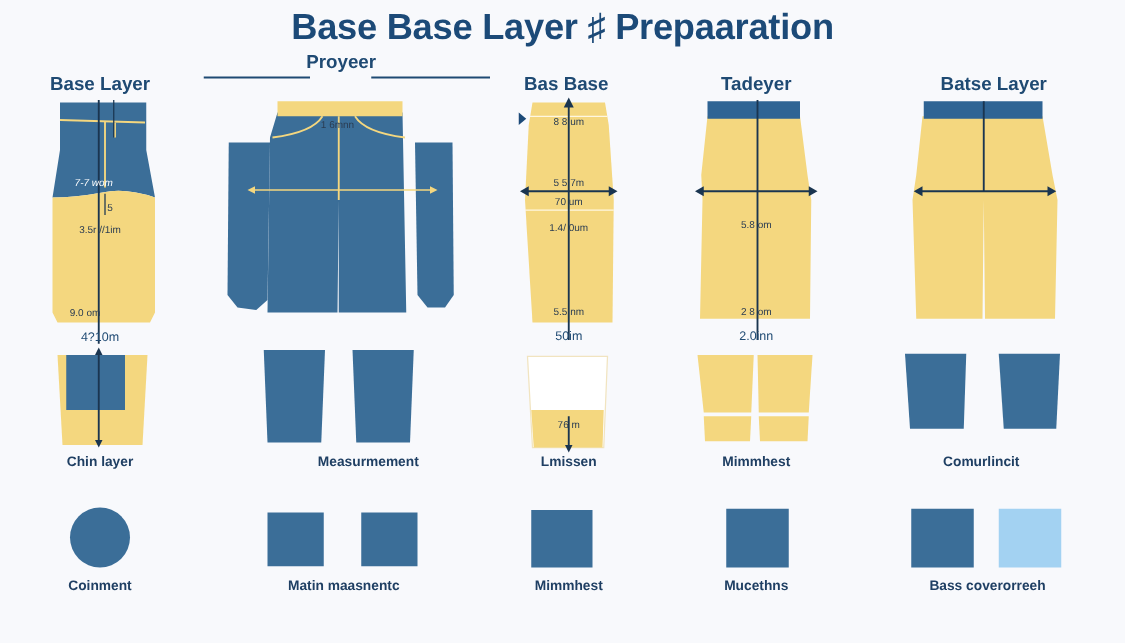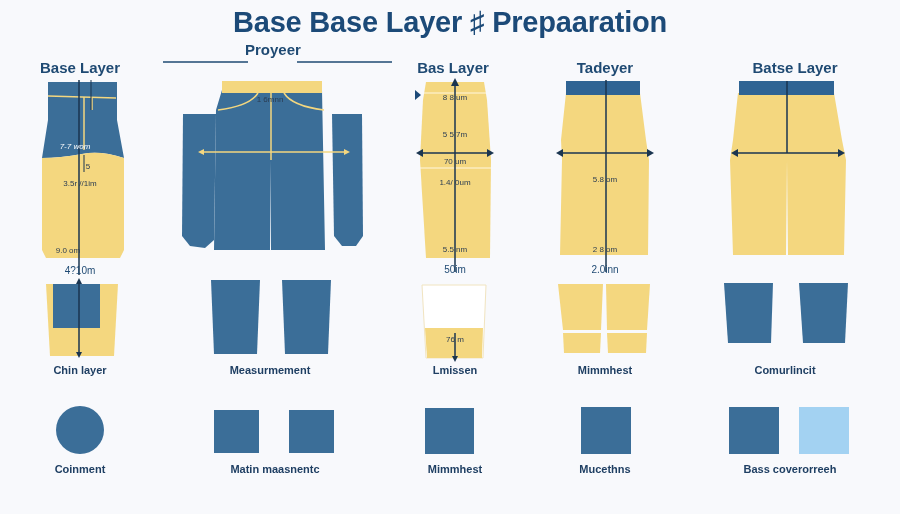--- a/index.html
+++ b/index.html
@@ -66,44 +66,44 @@
   <polygon points="198,152 204,149 204,155" fill="#f4d77f"></polygon>
   <polygon points="350,152 344,149 344,155" fill="#f4d77f"></polygon>
 
   <path d="M211 280 L260 280 L257 354 L214 354 Z" fill="#3b6e98"></path>
   <path d="M282 280 L331 280 L328 354 L285 354 Z" fill="#3b6e98"></path>
 
   <rect x="214" y="410" width="45" height="43" fill="#3b6e98"></rect>
   <rect x="289" y="410" width="45" height="43" fill="#3b6e98"></rect>
 </svg>
 <div class="abs meas" style="left:240px;top:83px;width:60px;margin-top:12px;">1 6mnn</div>
-<div class="abs lbl" style="left:205px;top:364px;width:130px;">Measurmement</div>
+<div class="abs lbl" style="left:205px;top:364px;width:130px;text-align:right;">Measurmement</div>
 <div class="abs lbl" style="left:200px;top:463px;width:150px;">Matin maasnentc</div>
 
-<div class="abs hdr" style="left:408px;top:59px;width:90px;">Bas Layer</div>
+<div class="abs hdr" style="left:408px;top:59px;width:90px;">Bas Base</div>
 <svg style="left:0;top:0;" width="900" height="514">
   <path d="M426 82 L484 82 L487 100 L491 160 L490 258 L426 258 L420 160 L423 100 Z" fill="#f4d77f"></path>
   <line x1="424" y1="93" x2="486" y2="93" stroke="#fff7e0" stroke-width="1"></line>
   <line x1="420" y1="168" x2="491" y2="168" stroke="#fff7e0" stroke-width="1"></line>
   <line x1="455" y1="80" x2="455" y2="272" stroke="#1a3550" stroke-width="1.5"></line>
   <polygon points="455,78 451,86 459,86" fill="#1a3550"></polygon>
   <line x1="418" y1="153" x2="492" y2="153" stroke="#1a3550" stroke-width="1.5"></line>
   <polygon points="416,153 423,149 423,157" fill="#1a3550"></polygon>
   <polygon points="494,153 487,149 487,157" fill="#1a3550"></polygon>
   <polygon points="415,90 421,95 415,100" fill="#1c4a78"></polygon>
 
   <path d="M422 285 L486 285 L483 358 L426 358 Z" fill="#ffffff" stroke="#f1e4c0" stroke-width="1"></path>
   <path d="M425 328 L483 328 L482 358 L427 358 Z" fill="#f4d77f"></path>
   <line x1="455" y1="333" x2="455" y2="360" stroke="#1a3550" stroke-width="1.5"></line>
   <polygon points="455,362 452,356 458,356" fill="#1a3550"></polygon>
 
   <rect x="425" y="408" width="49" height="46" fill="#3b6e98"></rect>
 </svg>
 <div class="abs meas" style="left:425px;top:93px;width:60px;">8 8 um</div>
-<div class="abs meas" style="left:425px;top:130px;width:60px;">5 5 7m</div>
+<div class="abs meas" style="left:425px;top:142px;width:60px;">5 5 7m</div>
 <div class="abs meas" style="left:425px;top:157px;width:60px;">70 um</div>
 <div class="abs meas" style="left:420px;top:178px;width:70px;">1.4/ 0um</div>
 <div class="abs meas" style="left:425px;top:245px;width:60px;">5.5 nm</div>
 <div class="abs meas-dark" style="left:425px;top:264px;width:60px;">50im</div>
 <div class="abs meas" style="left:435px;top:335px;width:40px;">76 m</div>
 <div class="abs lbl" style="left:405px;top:364px;width:100px;">Lmissen</div>
 <div class="abs lbl" style="left:400px;top:463px;width:110px;">Mimmhest</div>
 
 <div class="abs hdr" style="left:560px;top:59px;width:90px;">Tadeyer</div>
 <svg style="left:0;top:0;" width="900" height="514">

